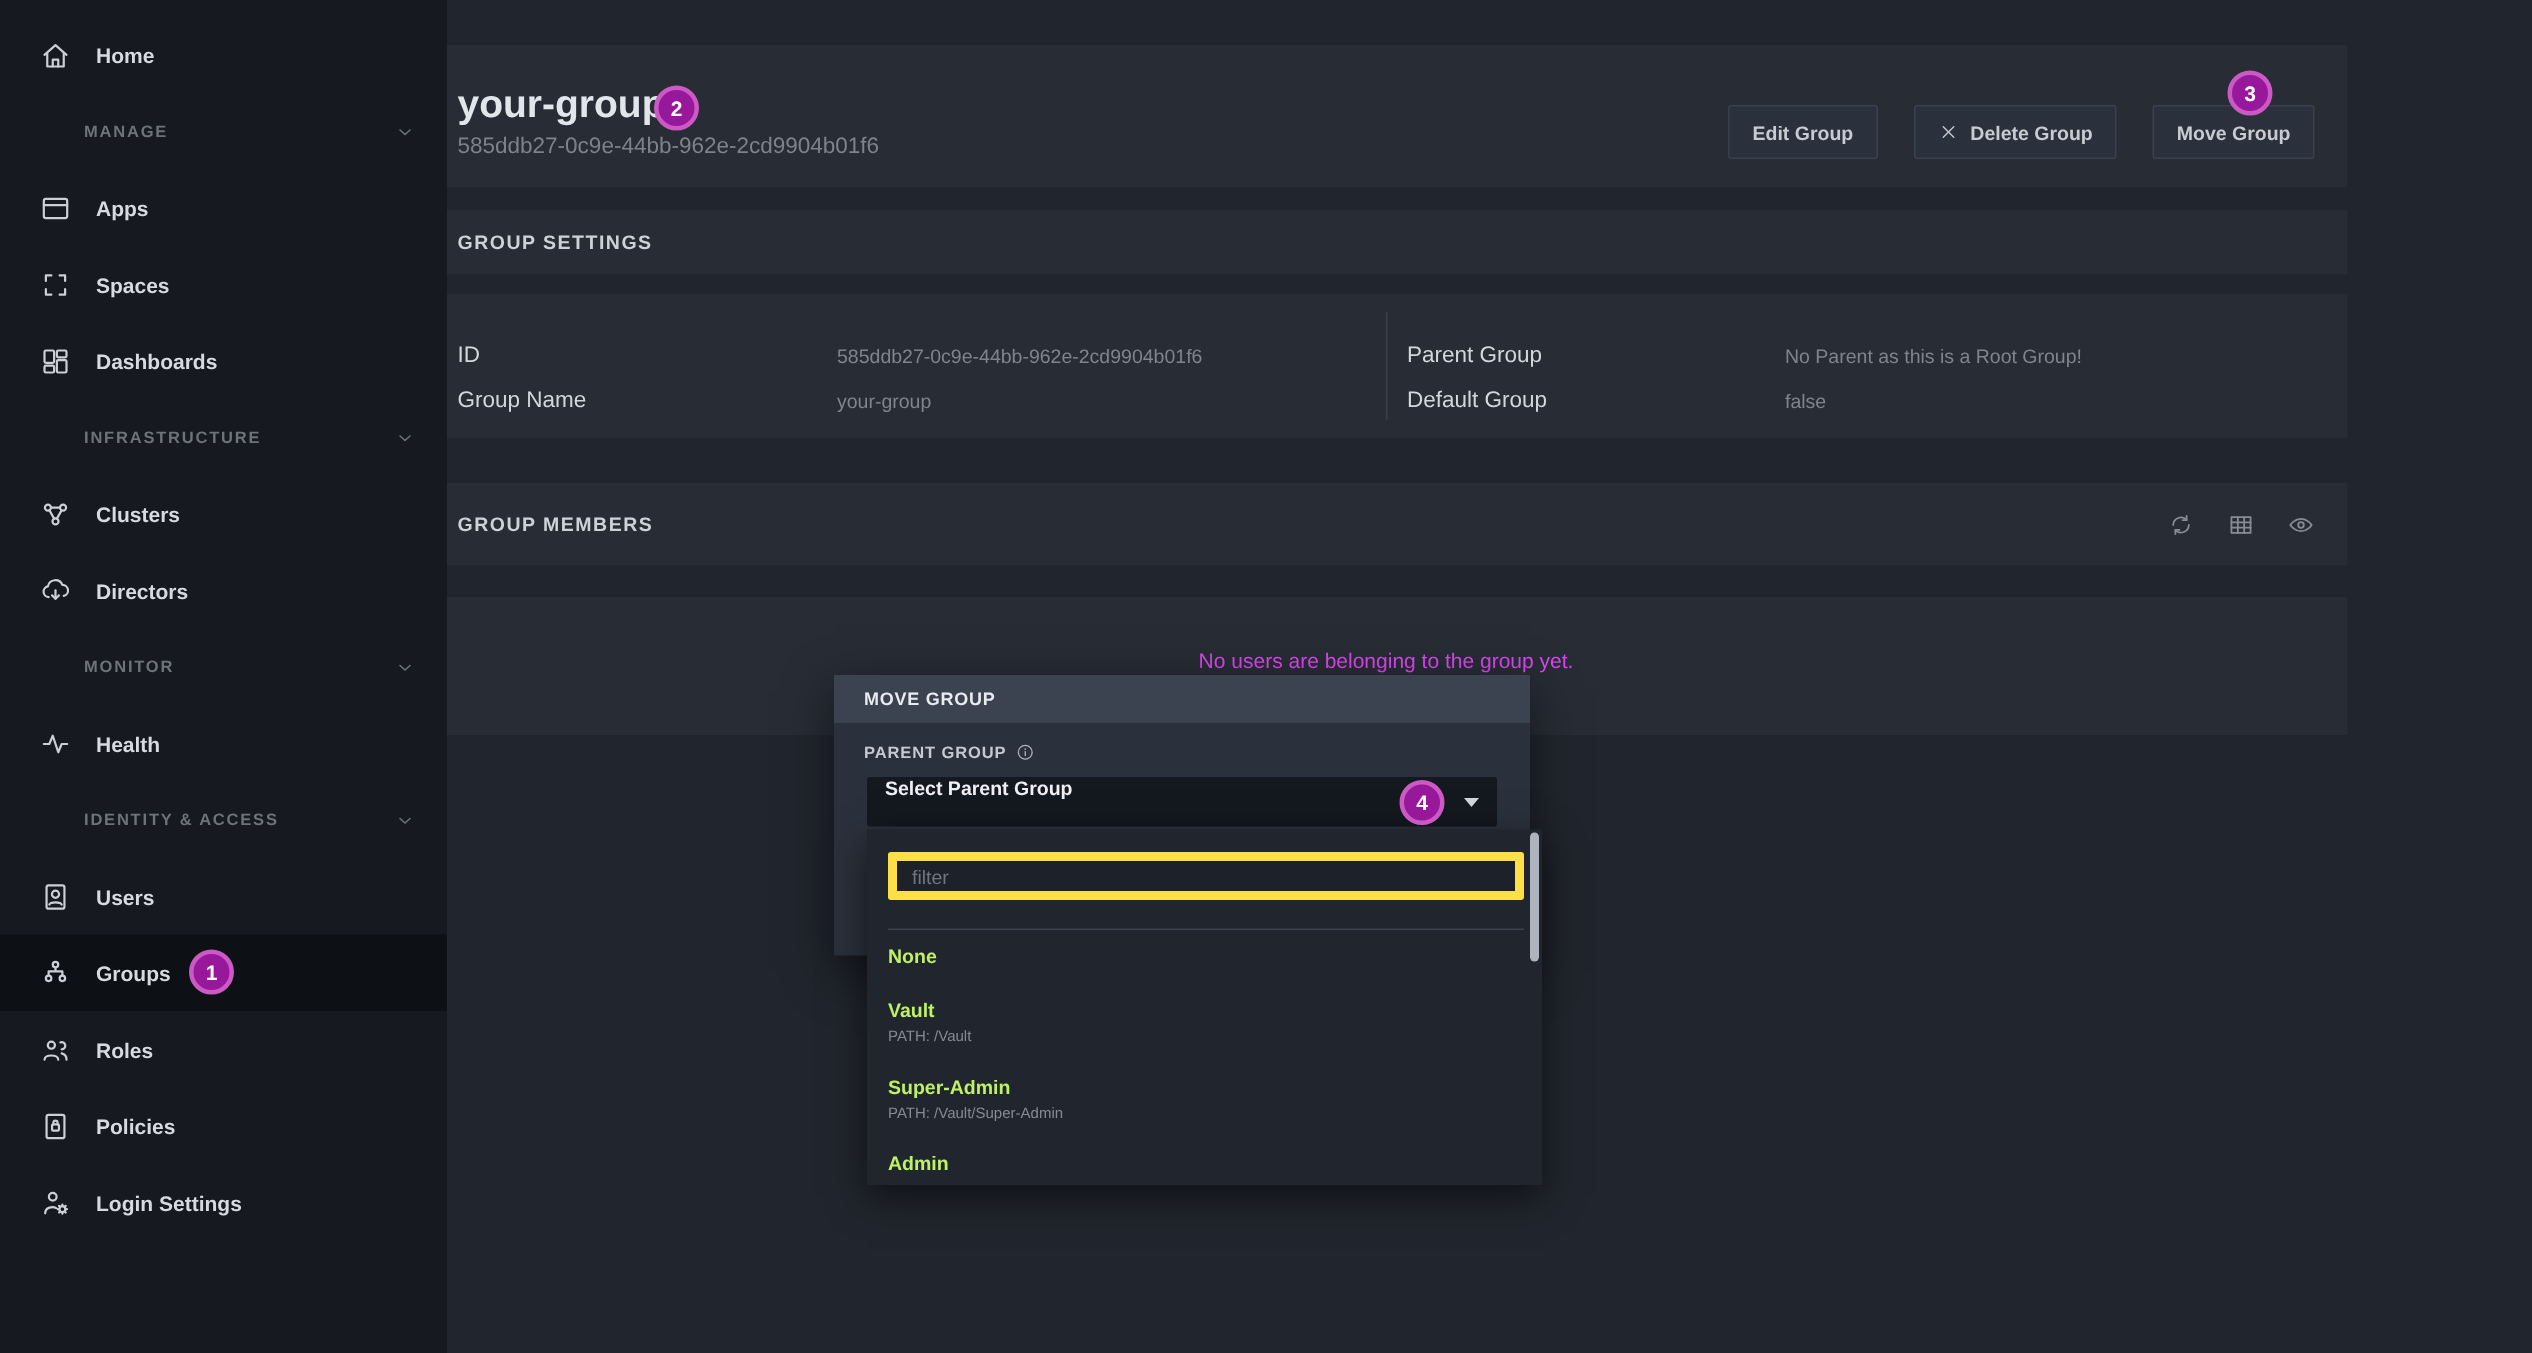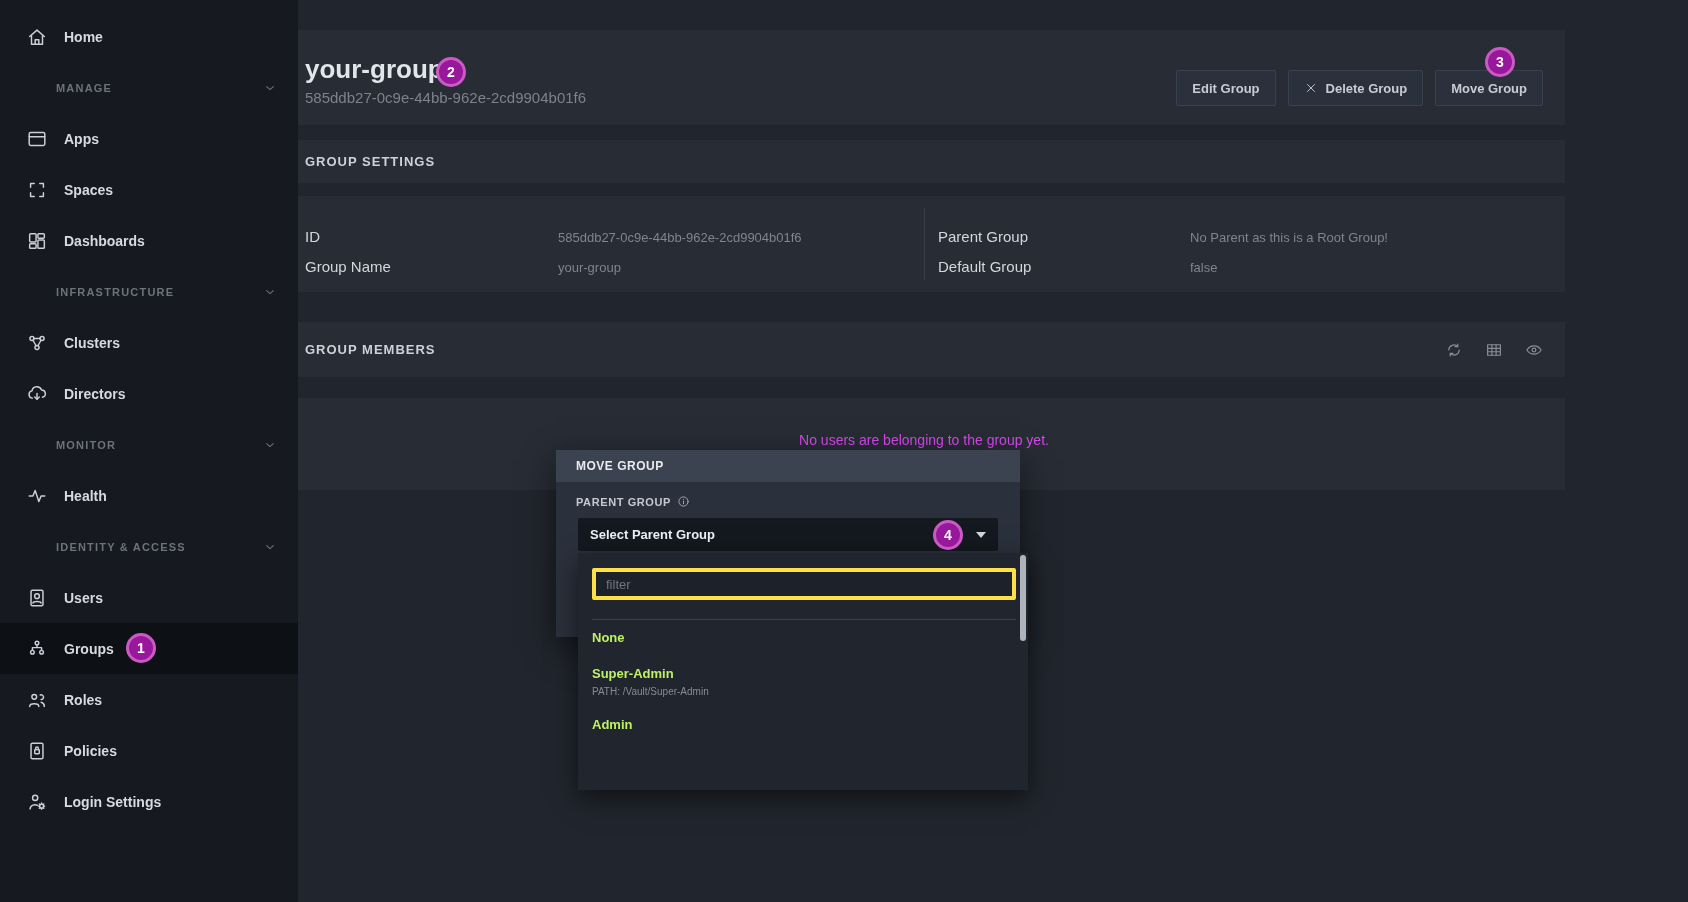--- a/index.html
+++ b/index.html
@@ -21,21 +21,21 @@
                  padding:0 20px 0 28px; color:#6d727b; font-size:11px; font-weight:bold;
                  letter-spacing:1.2px; cursor:pointer;margin-left:28px; }
   .sicon { width:16px; height:16px; color:#6d727b; }
 
   
   .main { position:absolute; left:261px; top:0; width:1427px; height:902px; }
   .card { position:absolute; left:22px; width:1282px; background:#272c35; }
   .header-card { top:30px; height:95px; }
   .page-title { position:absolute; left:22px; top:24px; font-size:26px; font-weight:bold; color:#e2e5e9; }
   .page-subtitle { position:absolute; left:22px; top:59px; font-size:15px; color:#7d828b; }
-  .header-buttons { position:absolute; right:22px; top:40px; display:flex; gap:12px; }
+  .header-buttons { position:absolute; right:22px; top:40px; display:flex; gap:24px; }
   .btn { height:36px; padding:0 15px; background:#2b313c; border:1px solid #3a414e;
          color:#c8ccd2; font-size:13px; font-weight:bold; display:flex; align-items:center;
          gap:8px; border-radius:2px; cursor:pointer; font-family:inherit; }
   .bicon { width:14px; height:14px; color:#c8ccd2; }
 
   .section-bar { height:43px; display:flex; align-items:center; justify-content:space-between; padding:0 22px; }
   .section-title { font-size:13px; font-weight:bold; letter-spacing:1px; color:#ced2d8; }
   .settings-bar { top:140px; }
   .settings-panel { top:196px; height:96px; }
   .f-label { position:absolute; font-size:15px; color:#d3d6db; line-height:20px; }
@@ -50,31 +50,31 @@
 
   
   .modal { position:absolute; left:556px; top:450px; width:464px; height:187px;
            background:#2b313c; box-shadow:0 10px 30px rgba(0,0,0,.5); z-index:20; }
   .modal-header { height:32px; background:#3b4250; display:flex; align-items:center;
                   padding:0 20px; font-size:12px; font-weight:bold; letter-spacing:.5px; color:#e9ebef; }
   .modal-field-label { position:absolute; left:20px; top:45px; font-size:11px; font-weight:bold;
                        letter-spacing:.6px; color:#c5c9d0; display:flex; align-items:center; gap:6px; }
   .iicon { width:13px; height:13px; color:#aeb3bb; cursor:pointer; }
   .select { position:absolute; left:22px; top:68px; width:420px; height:33px; background:#14181f;
-            display:flex; align-items:center; padding:0 12px; cursor:pointer; border-radius:2px; }
+            display:flex; padding:0 12px; cursor:pointer; border-radius:2px; }
   .select .value { font-size:13px; font-weight:bold; color:#eef0f3; }
   .chev { position:absolute; right:12px; top:14px; width:0; height:0;
           border-left:5px solid transparent; border-right:5px solid transparent;
           border-top:6px solid #d2d6dc; }
 
   
   .dropdown { position:absolute; left:578px; top:553px; width:450px; height:237px;
               background:#20252e; box-shadow:0 8px 24px rgba(0,0,0,.55); z-index:30; overflow:hidden; }
   .filter-input { position:absolute; left:14px; top:15px; width:424px; height:32px; background:#1d222a;
-                  border:4px solid #fde047; border-radius:2px; color:#dfe2e6; font-size:13px;
+                  border:6px solid #fde047; border-radius:2px; color:#dfe2e6; font-size:13px;
                   padding:0 10px; font-family:inherit; outline:none; }
   .filter-input::placeholder { color:#70767f; }
   .dd-divider { position:absolute; left:14px; top:66px; width:424px; height:1px; background:#3a4150; }
   .dd-options { position:absolute; left:0; top:67px; width:100%; }
   .dd-option { padding:9px 14px; cursor:pointer; }
   .dd-option .name { font-size:13px; font-weight:bold; color:#bef264; line-height:18px; }
   .dd-option .path { font-size:10px; color:#858b95; line-height:13px; margin-top:2px; }
   .dd-scrollbar { position:absolute; right:2px; top:2px; width:6px; height:233px; }
   .dd-thumb { position:absolute; top:0; width:6px; height:86px; background:#aeb4bd; border-radius:3px; }
 
@@ -310,20 +310,24 @@
   </div>
 
   <div class="dropdown">
     <input class="filter-input" placeholder="filter" style="">
     <div class="dd-divider"></div>
     <div class="dd-options">
       <div class="dd-option">
         <div class="name">None</div>
       </div>
       <div class="dd-option">
+        <div class="name">Vault</div>
+        <div class="path">PATH: /Vault</div>
+      </div>
+      <div class="dd-option">
         <div class="name">Super-Admin</div>
         <div class="path">PATH: /Vault/Super-Admin</div>
       </div>
       <div class="dd-option">
         <div class="name">Admin</div>
       </div>
     </div>
     <div class="dd-scrollbar">
       <div class="dd-thumb"></div>
     </div>

